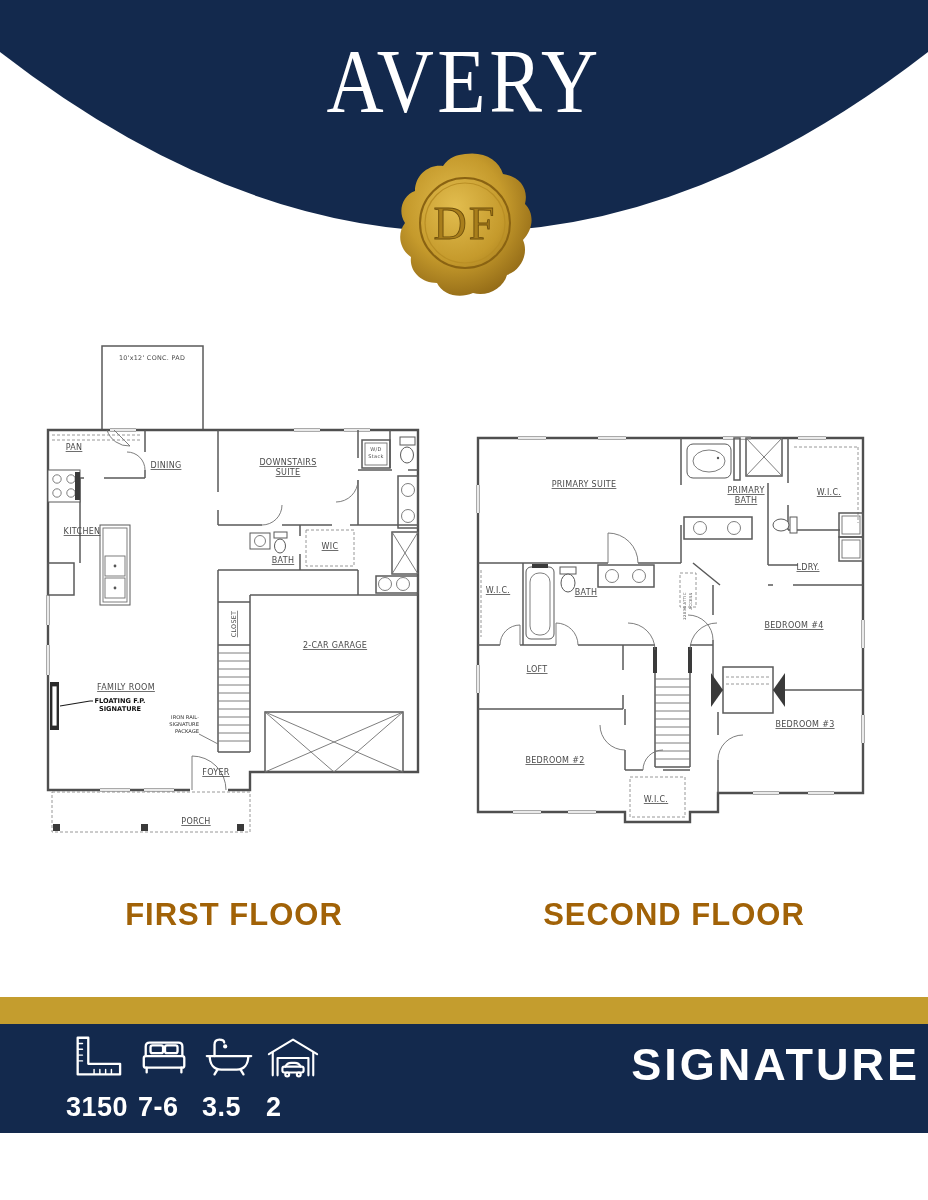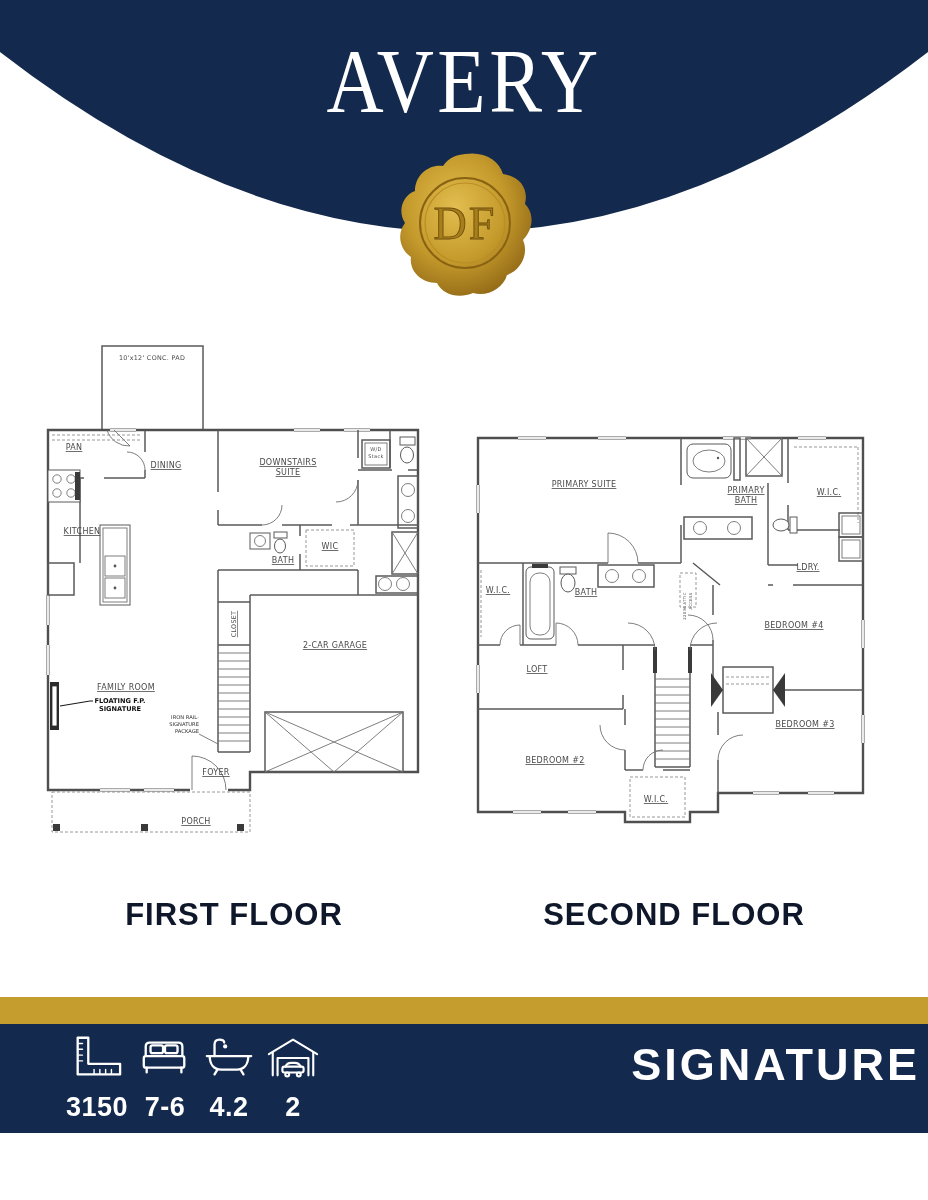--- a/index.html
+++ b/index.html
@@ -24,28 +24,28 @@
   .winl{stroke:#7a7a7a;stroke-width:.8;fill:none;}
   .plabel{font:8px "DejaVu Sans",sans-serif;fill:#4a4a4a;text-anchor:middle;
           text-decoration:underline;letter-spacing:.3px;}
   .nu{text-decoration:none;}
   .tiny{font-size:6.4px;}
   .micro{font-size:5px;}
   .bnote{font:bold 6.6px "DejaVu Sans",sans-serif;fill:#101010;text-anchor:middle;}
   .enote{font:5.2px "DejaVu Sans",sans-serif;fill:#2d2d2d;text-anchor:end;}
   .ldr{stroke:#1a1a1a;stroke-width:1.1;fill:none;}
   
-  .floor-title{position:absolute;top:897px;font-size:31px;font-weight:800;color:#0f172a;
+  .floor-title{position:absolute;top:897px;font-size:31px;font-weight:800;color:#a16207;
       letter-spacing:1px;text-align:center;}
   .ft1{left:44px;width:380px;}
   .ft2{left:468px;width:412px;}
   
   .gold-stripe{position:absolute;left:0;top:997px;width:928px;height:27px;background:#C49D2E;}
   .footer{position:absolute;left:0;top:1024px;width:928px;height:176px;background:#13294D;}
-  .stat{position:absolute;top:1034px;text-align:center;transform:translateX(-50%);}
+  .stat{position:absolute;top:1034px;text-align:left;transform:translateX(-50%);}
   .stat svg{display:block;margin:0 auto;}
   .stat-value{margin-top:10px;font-size:27px;font-weight:700;color:#fff;letter-spacing:.5px;}
   .series{position:absolute;top:1039px;right:8px;font-size:45px;font-weight:700;color:#fff;
       letter-spacing:3px;}
   .disclaimer{position:absolute;left:140px;top:1141px;width:772px;color:#DCE1E8;
       font-size:10.6px;line-height:13.6px;}
   
   .gmls{position:absolute;left:0;top:1139px;width:173px;height:61px;background:rgba(108,108,108,.97);margin-top:24px;}
   .gmls-roof{position:absolute;right:3px;top:3px;}
   .gmls-name{position:absolute;left:6px;top:13px;font-size:30px;font-weight:700;white-space:nowrap;
@@ -342,21 +342,21 @@
     <div class="stat-value">7-6</div>
   </div>
   <div class="stat" style="left:229px;">
     <svg width="54" height="48" viewBox="0 0 56 48" fill="none" stroke="#fff" stroke-width="2.4" stroke-linejoin="round" stroke-linecap="round">
       <path d="M5,22 H51"></path>
       <path d="M8,22 c0,8 4,14 12,14 h16 c8,0 12,-6 12,-14"></path>
       <path d="M16,36 l-3,5 M40,36 l3,5"></path>
       <path d="M13,22 V10 q0,-5 5,-5 q5,0 5,3"></path>
       <circle cx="24" cy="12" r="2.2" fill="#fff" stroke="none"></circle>
     </svg>
-    <div class="stat-value">4.2</div>
+    <div class="stat-value">3.5</div>
   </div>
   <div class="stat" style="left:293px;">
     <svg width="54" height="48" viewBox="0 0 56 48" fill="none" stroke="#fff" stroke-width="2.2" stroke-linejoin="round" stroke-linecap="round">
       <path d="M3,20 L28,5 L53,20"></path>
       <path d="M7,18 V42 M49,18 V42"></path>
       <path d="M12,42 V24 H44 V42"></path>
       <rect x="17" y="33" width="22" height="6" rx="2"></rect>
       <path d="M20,33 q2,-4 6,-4 h4 q4,0 6,4"></path>
       <circle cx="22" cy="41" r="2"></circle>
         <circle cx="34" cy="41" r="2"></circle>

